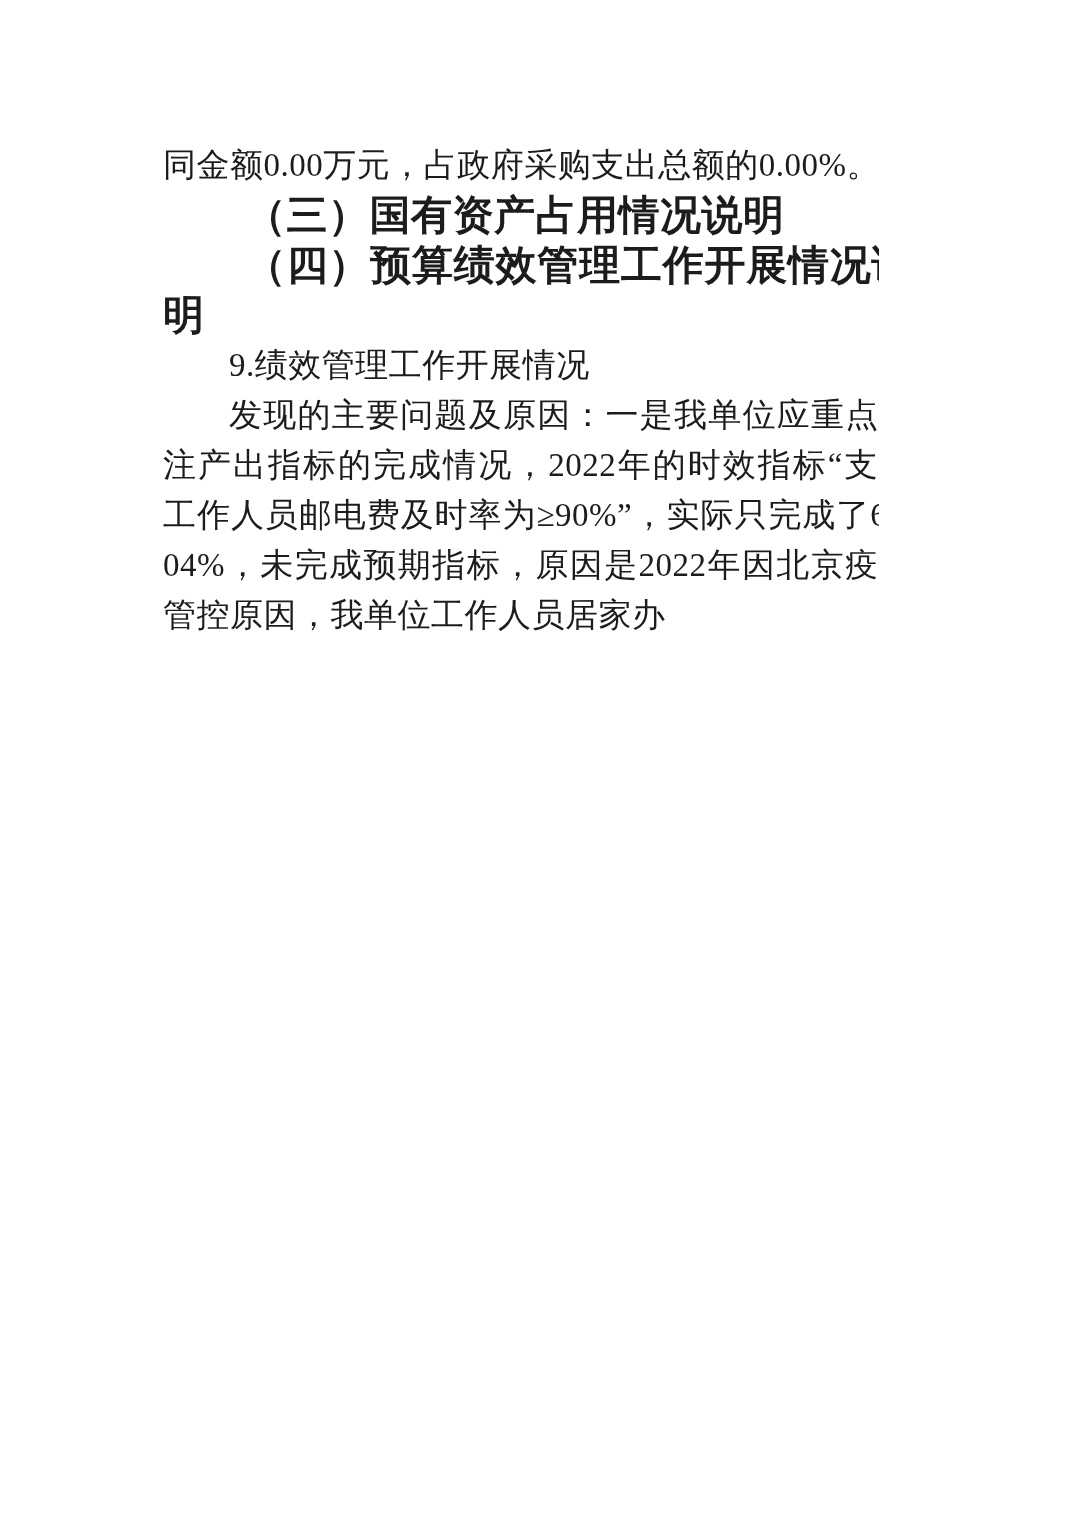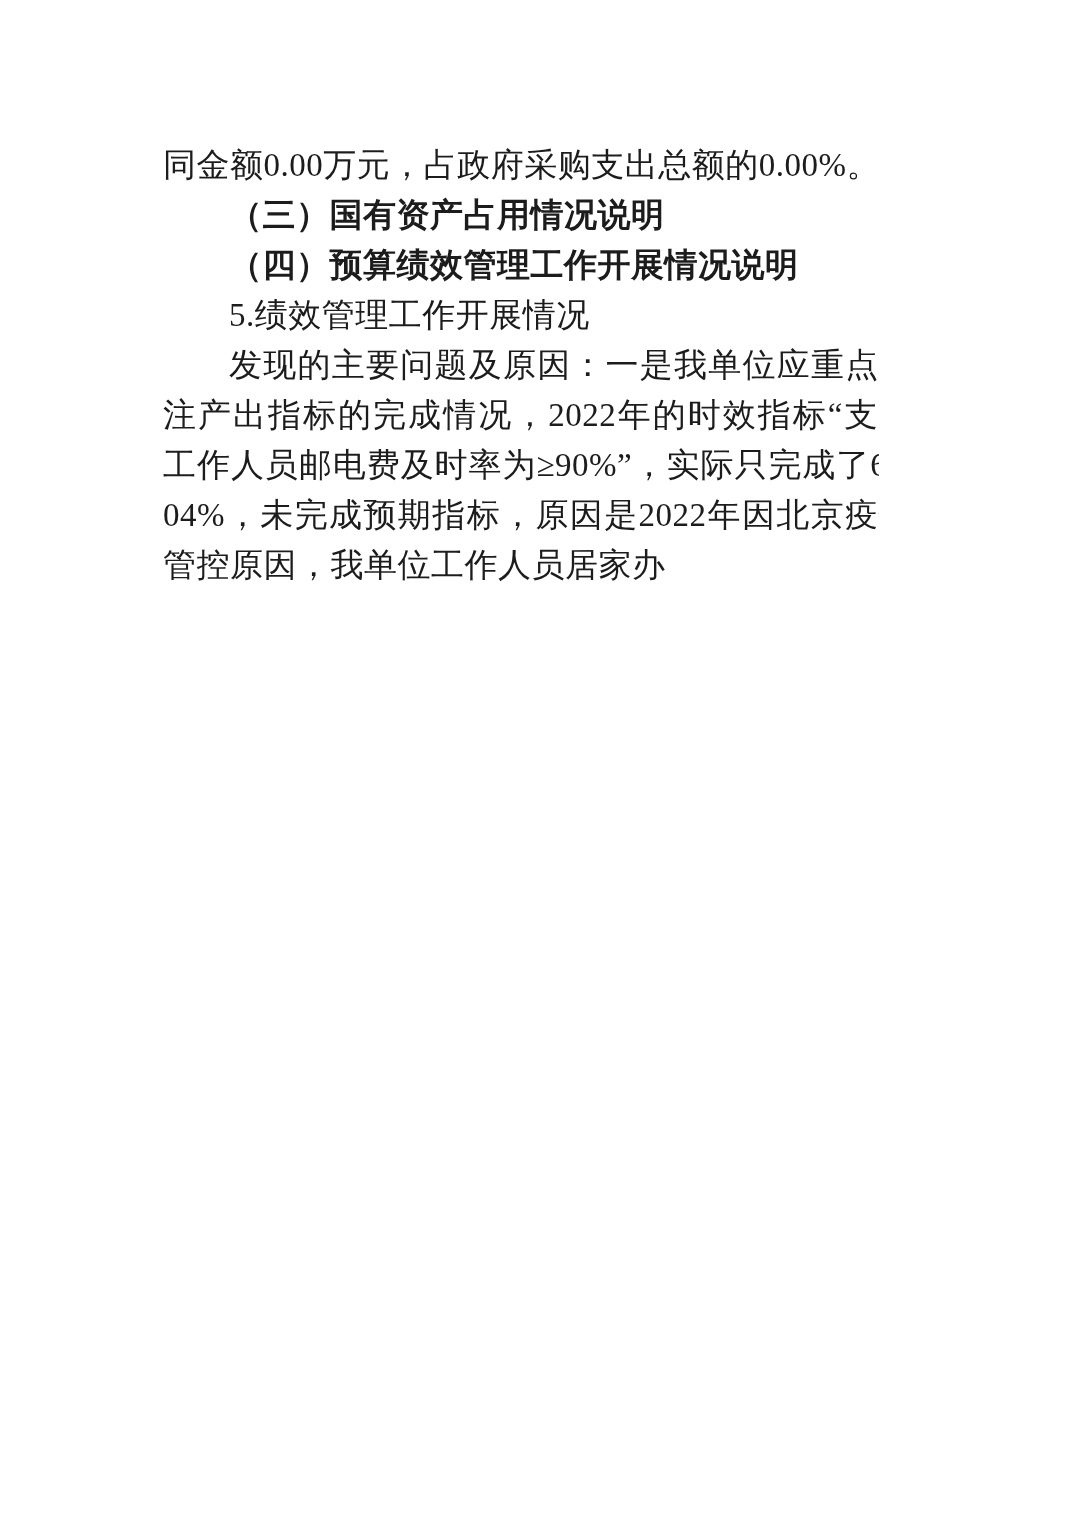--- a/index.html
+++ b/index.html
@@ -36,28 +36,28 @@
     font-weight: normal;
   }
   .para.flush {
     text-indent: 0;
   }
   .heading {
     margin: 0;
     padding: 0;
     text-indent: 2em;
     font-weight: bold;
-    font-size: 33px;
+    font-size: 41px;
     line-height: 50px;
   }
 </style>
 </head>
 <body>
 
 <div class="page">
   <div class="content">
     <p class="para flush">同金额0.00万元，占政府采购支出总额的0.00%。</p>
     <h3 class="heading">（三）国有资产占用情况说明</h3>
     <h3 class="heading">（四）预算绩效管理工作开展情况说明</h3>
-    <p class="para">5.绩效管理工作开展情况</p>
+    <p class="para">9.绩效管理工作开展情况</p>
     <p class="para">发现的主要问题及原因：一是我单位应重点关注产出指标的完成情况，2022年的时效指标“支付工作人员邮电费及时率为≥90%”，实际只完成了62.04%，未完成预期指标，原因是2022年因北京疫情管控原因，我单位工作人员居家办</p>
   </div>
 </div>
 
 </body></html>

